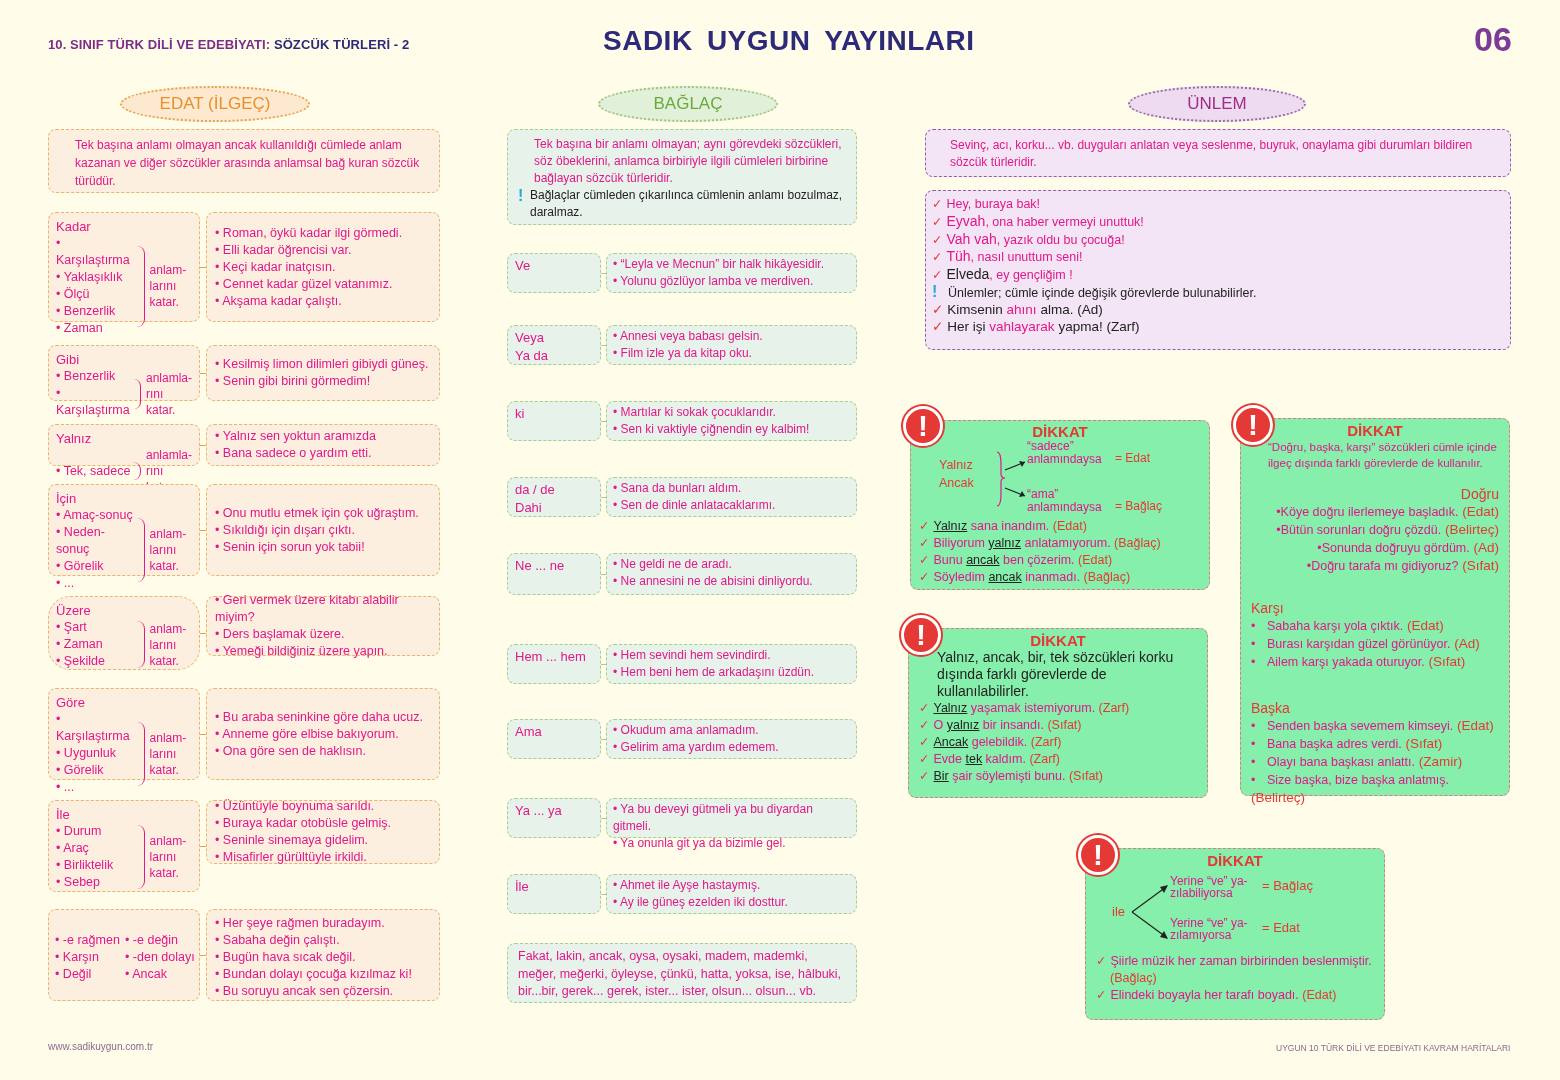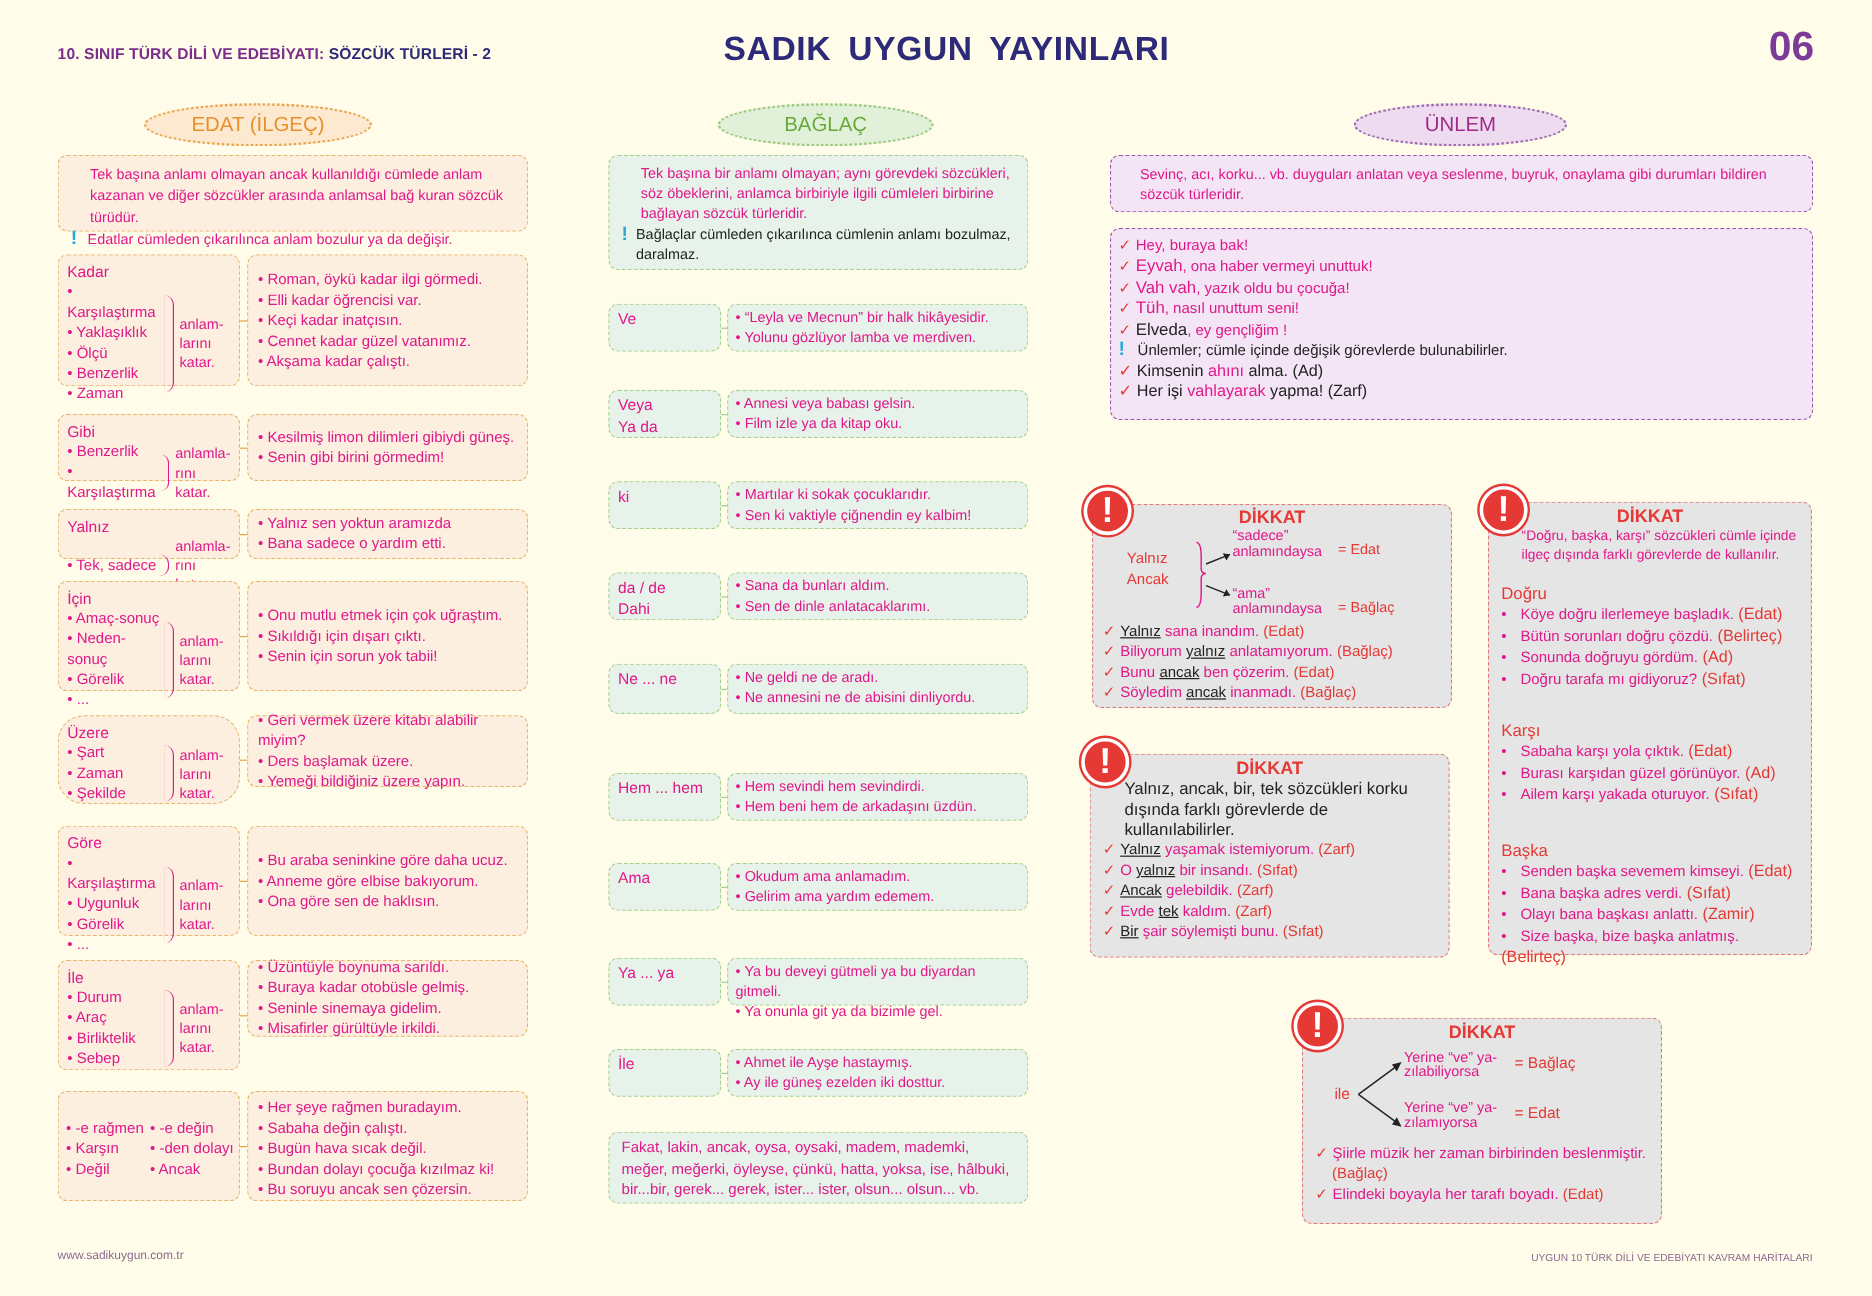--- a/index.html
+++ b/index.html
@@ -25,21 +25,21 @@
     font-size: 17px; display: flex; align-items: center; justify-content: center;
   }
   .cloud.orange { border-color: #e8a34a; background: #fde9cf; color: #e8902c; }
   .cloud.green { border-color: #9dc77a; background: #e1f0d8; color: #6aaa3c; }
   .cloud.purple { border-color: #9b6aa8; background: #eedbf0; color: #a02b8a; }
 
   .box { position: absolute; border-radius: 8px; border: 1.5px dashed; font-size: 12.5px; line-height: 17px; }
   .box.orange { border-color: #e8b56a; background: #fcefe0; }
   .box.green { border-color: #a6cf8a; background: #e7f3ea; }
   .box.purple { border-color: #9a5aa8; background: #f3e5f5; }
-  .box.dikkat { border-color: #e07a7a; background: #e5e5e5; border-style: dashed; }
+  .box.dikkat { border-color: #e07a7a; background: #86efac; border-style: dashed; }
 
   .excl { color: #29a8d8; font-weight: bold; font-size: 16px; display: inline-block; width: 14px; }
 
   .lbox { padding: 5px 7px; }
   .lbox .head { font-size: 13px; }
   .lbox ul { list-style: none; }
   .brace-wrap { display: flex; align-items: center; }
   .brace { border-right: 1.5px solid #e0198a; border-radius: 0 10px 10px 0; width: 8px; margin-right: 5px; }
   .rlist { list-style: none; padding: 0 8px; font-size: 12.5px; line-height: 17px; }
   .connector { position: absolute; width: 8px; border-top: 1.5px solid #e8a34a; }
@@ -64,21 +64,20 @@
 </div>
 <div id="main-title" class="abs">SADIK  UYGUN  YAYINLARI</div>
 <div id="page-num" class="abs">06</div>
 
 <div class="cloud orange" style="left:120px;top:86px;width:190px;height:36px;">
     <span>EDAT (İLGEÇ)</span>
   </div>
 
 <div class="box orange" style="left:48px;top:129px;width:392px;height:64px;padding:6px 10px 0 10px;font-size:12px;line-height:18px;">
   <div style="padding-left:16px;">Tek başına anlamı olmayan ancak kullanıldığı cümlede anlam kazanan ve diğer sözcükler arasında anlamsal bağ kuran sözcük türüdür.</div>
-  <div><span class="excl">!</span><span>Edatlar cümleden çıkarılınca anlam bozulur ya da değişir.</span></div>
 </div>
 
 <div id="edat-groups">
     <div class="box orange lbox" style="left:48px;top:212px;width:152px;height:110px;">
       <div class="head">Kadar</div>
       <div class="brace-wrap">
         <ul style="width:88px;">
           <li>• <span>Karşılaştırma</span></li>
           <li>• <span>Yaklaşıklık</span></li>
           <li>• <span>Ölçü</span></li>
@@ -405,21 +404,21 @@
       <div><span class="check">✓</span><span>Evde </span><span class="ul">tek</span><span> kaldım.</span><span class="red"> (Zarf)</span></div>
       <div><span class="check">✓</span><span></span><span class="ul">Bir</span><span> şair söylemişti bunu.</span><span class="red"> (Sıfat)</span></div>
     </div>
 </div>
 <div class="warn-icon" style="left:901px;top:615px;">!</div>
 
 <div class="box dikkat" style="left:1240px;top:418px;width:270px;height:378px;padding:3px 10px;">
   <div class="dk-title">DİKKAT</div>
   <div style="font-size:11.5px;line-height:16px;padding-left:17px;margin-bottom:14px;">“Doğru, başka, karşı” sözcükleri cümle içinde ilgeç dışında farklı görevlerde de kullanılır.</div>
   <div id="dk3-groups">
-      <div style="margin-bottom:16px;">
+      <div style="margin-bottom:16px;text-align:right;">
       <div class="red" style="font-size:14px;line-height:18px;">Doğru</div>
       <div style="font-size:12.5px;line-height:17px;"><span style="display:inline-block;width:16px;">•</span><span>Köye doğru ilerlemeye başladık.</span><span class="red" style="font-size:13.5px;"> (Edat)</span></div>
         <div style="font-size:12.5px;line-height:17px;"><span style="display:inline-block;width:16px;">•</span><span>Bütün sorunları doğru çözdü.</span><span class="red" style="font-size:13.5px;"> (Belirteç)</span></div>
         <div style="font-size:12.5px;line-height:17px;"><span style="display:inline-block;width:16px;">•</span><span>Sonunda doğruyu gördüm.</span><span class="red" style="font-size:13.5px;"> (Ad)</span></div>
         <div style="font-size:12.5px;line-height:17px;"><span style="display:inline-block;width:16px;">•</span><span>Doğru tarafa mı gidiyoruz?</span><span class="red" style="font-size:13.5px;"> (Sıfat)</span></div>
     </div>
       <div style="margin-bottom:16px;margin-top:24px;">
       <div class="red" style="font-size:14px;line-height:18px;">Karşı</div>
       <div style="font-size:12.5px;line-height:17px;"><span style="display:inline-block;width:16px;">•</span><span>Sabaha karşı yola çıktık.</span><span class="red" style="font-size:13.5px;"> (Edat)</span></div>
         <div style="font-size:12.5px;line-height:17px;"><span style="display:inline-block;width:16px;">•</span><span>Burası karşıdan güzel görünüyor.</span><span class="red" style="font-size:13.5px;"> (Ad)</span></div>

